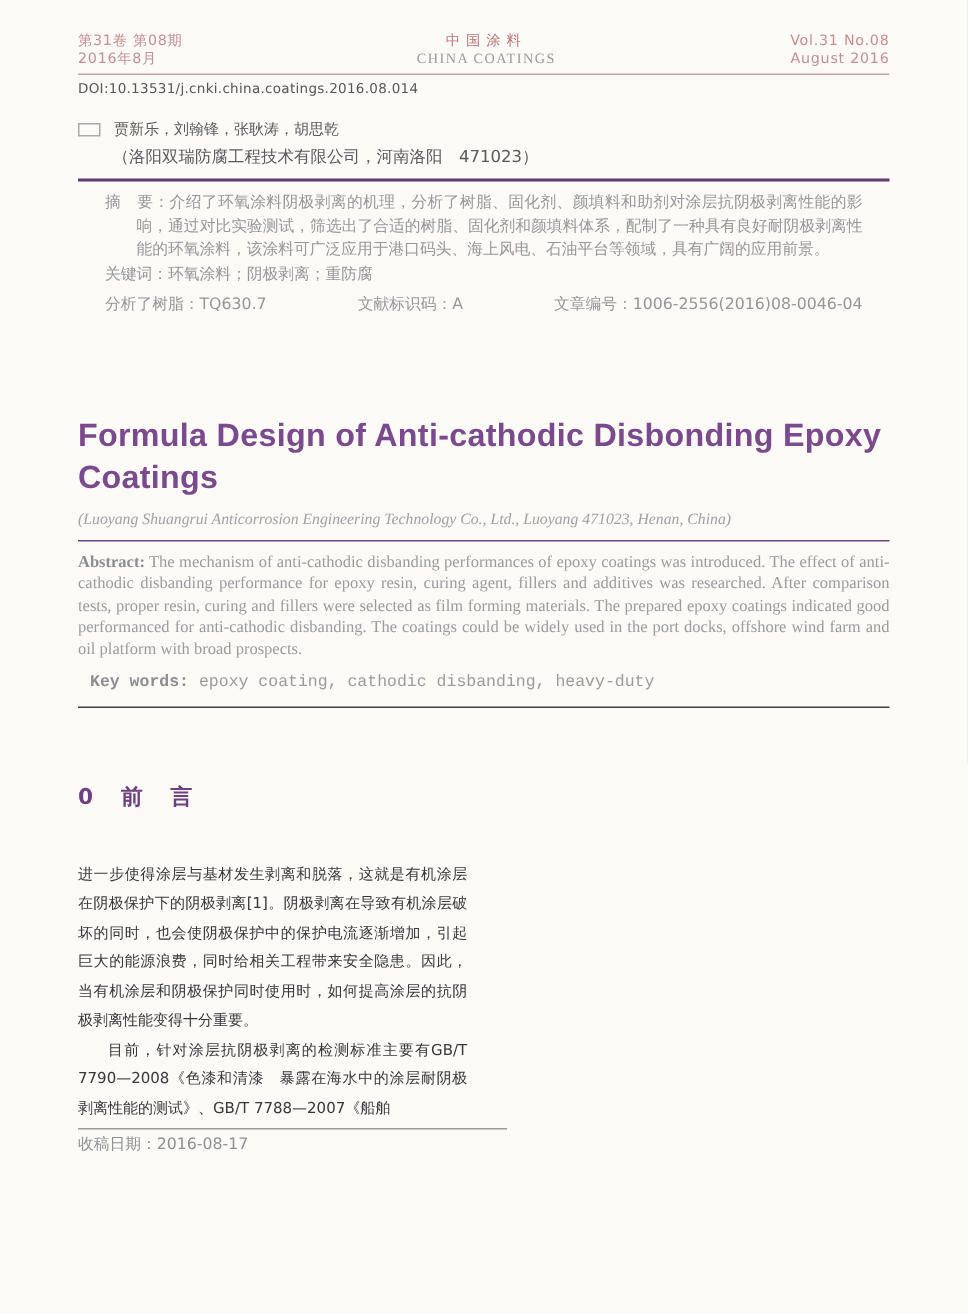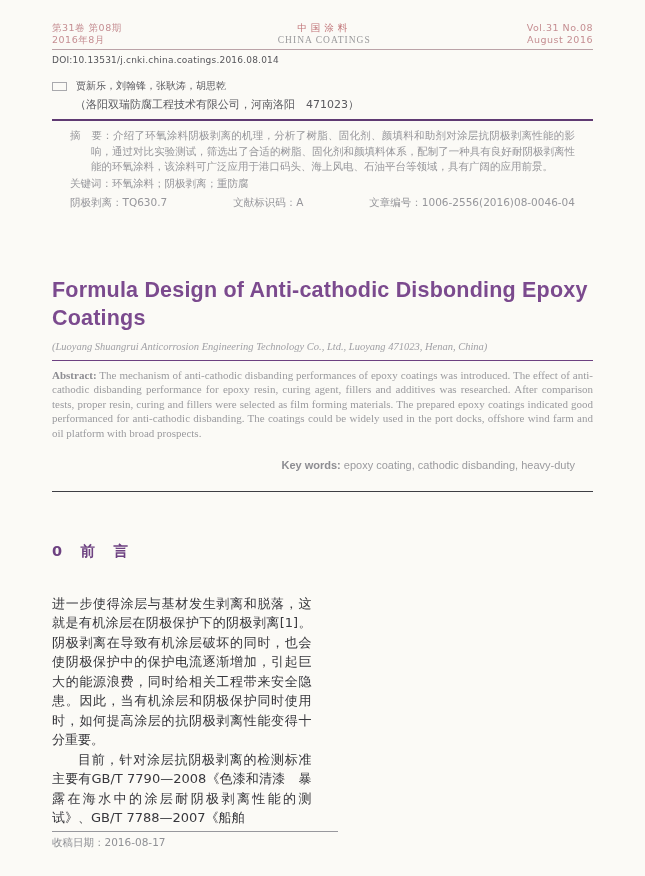--- a/index.html
+++ b/index.html
@@ -50,31 +50,31 @@
   .title-en {
     margin:66px 0 0 0; font-size:21.5px; line-height:28px; font-weight:bold;
     color:#7b4a8e; font-family:"Liberation Sans", sans-serif; letter-spacing:0.2px;
   }
   .authors-en { margin-top:14px; font-size:11px; color:#9b9b9f; font-family:"Liberation Sans", sans-serif; }
   .affil-en { margin-top:9px; font-size:10.5px; color:#a0a0a5; font-style:italic; font-family:"Liberation Serif", serif; }
   .abstract-en {
     margin:7px 0 0 0; font-size:11px; line-height:14.5px; color:#9b9b9f;
     text-align:justify; font-family:"Liberation Serif", serif;
   }
-  .keywords-en { margin:18px; font-size:11px; line-height:14.5px; color:#9b9b9f; font-family:Liberation Sans, sans-serif;text-align:right; }
+  .keywords-en { margin:8px; font-size:11px; line-height:14.5px; color:#9b9b9f; font-family:Liberation Mono, monospace; }
   .blabel { font-weight:bold; color:#8d8d92; }
   
   .columns { display:flex; gap:22px; margin-top:46px;flex-direction:column; }
   .col { width:calc(50% - 11px); }
   .sec-heading {
     margin:4px 0 9px 0; font-size:14.5px; font-weight:bold; color:#6d4181;
     letter-spacing:2px;
   }
   .bodytext {
-    margin:0; font-size:13px; line-height:19.5px; color:#37373c;
+    margin:0; font-size:10px; line-height:19.5px; color:#37373c;
     text-align:justify;
   }
   .bodytext.indent { text-indent:2em; }
   .col.rightcol .bodytext:first-child { margin-top:2px; }
   
   .footnote { margin-top:3px; font-size:10.5px; line-height:13.5px; color:#8f9095; }
   .fn-rule { width:286px; border-top:1px solid #98989d; margin-bottom:4px; }
   .fn-line { white-space:nowrap; }
 </style>
 </head>
@@ -107,21 +107,21 @@
     <span>贾新乐，刘翰锋，张耿涛，胡思乾</span>
   </div>
   <div class="affil-cn">（洛阳双瑞防腐工程技术有限公司，河南洛阳　471023）</div>
 
   <div class="rule-purple-thick"></div>
 
   <div class="meta-block">
     <p class="abstract-cn"><span class="lbl">摘　要：</span><span>介绍了环氧涂料阴极剥离的机理，分析了树脂、固化剂、颜填料和助剂对涂层抗阴极剥离性能的影响，通过对比实验测试，筛选出了合适的树脂、固化剂和颜填料体系，配制了一种具有良好耐阴极剥离性能的环氧涂料，该涂料可广泛应用于港口码头、海上风电、石油平台等领域，具有广阔的应用前景。</span></p>
     <p class="keywords-cn"><span class="lbl">关键词：</span><span>环氧涂料；阴极剥离；重防腐</span></p>
     <div class="clc-row">
-      <span><span>阴极剥离：</span><span>TQ630.7</span></span>
+      <span><span>分析了树脂：</span><span>TQ630.7</span></span>
       <span><span>文献标识码：</span><span>A</span></span>
       <span><span>文章编号：</span><span>1006-2556(2016)08-0046-04</span></span>
     </div>
   </div>
 
   <h2 class="title-en">Formula Design of Anti-cathodic Disbonding Epoxy Coatings</h2>
   <div class="affil-en">(Luoyang Shuangrui Anticorrosion Engineering Technology Co., Ltd., Luoyang 471023, Henan, China)</div>
 
   <div class="rule-purple-thin"></div>
 

